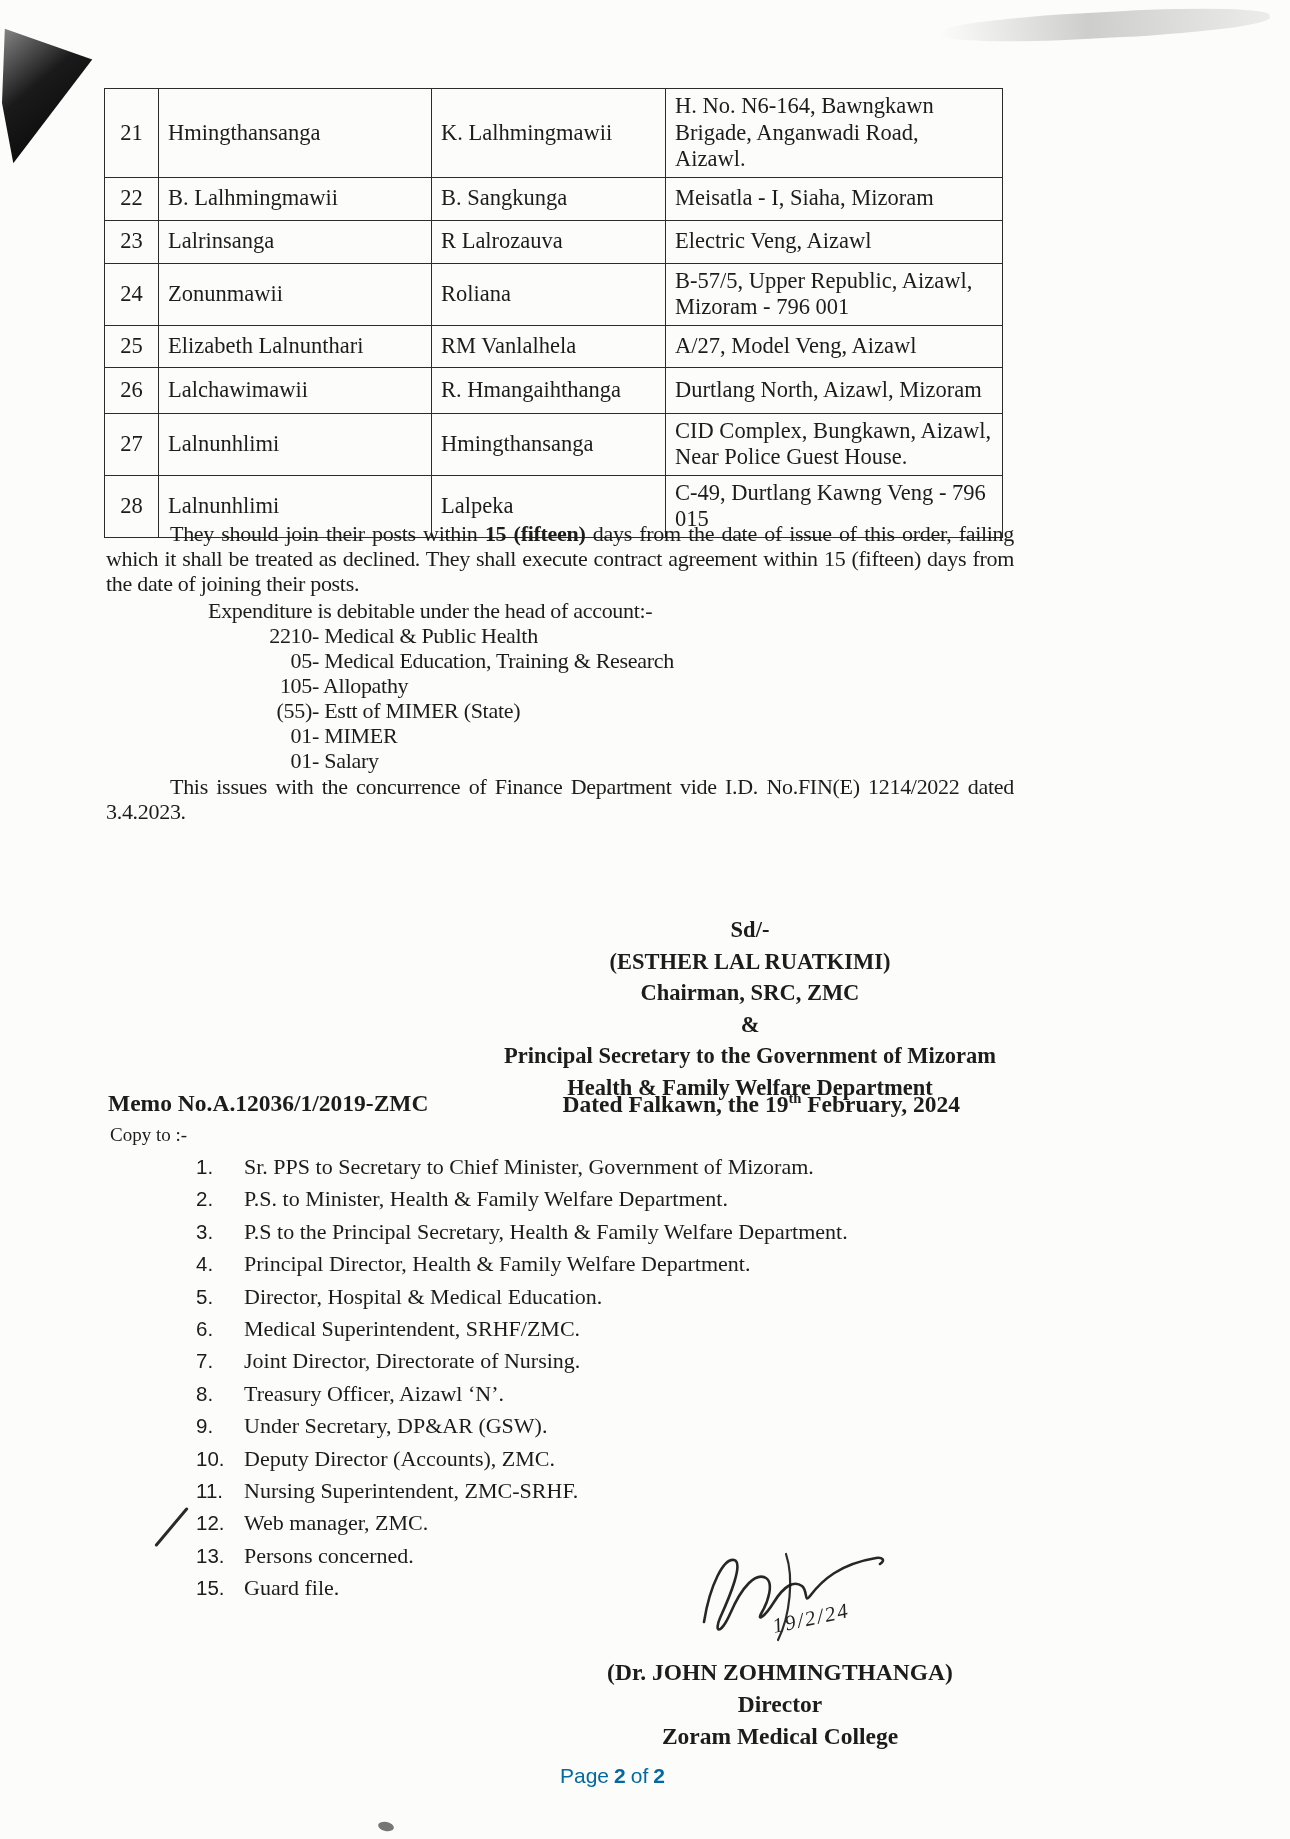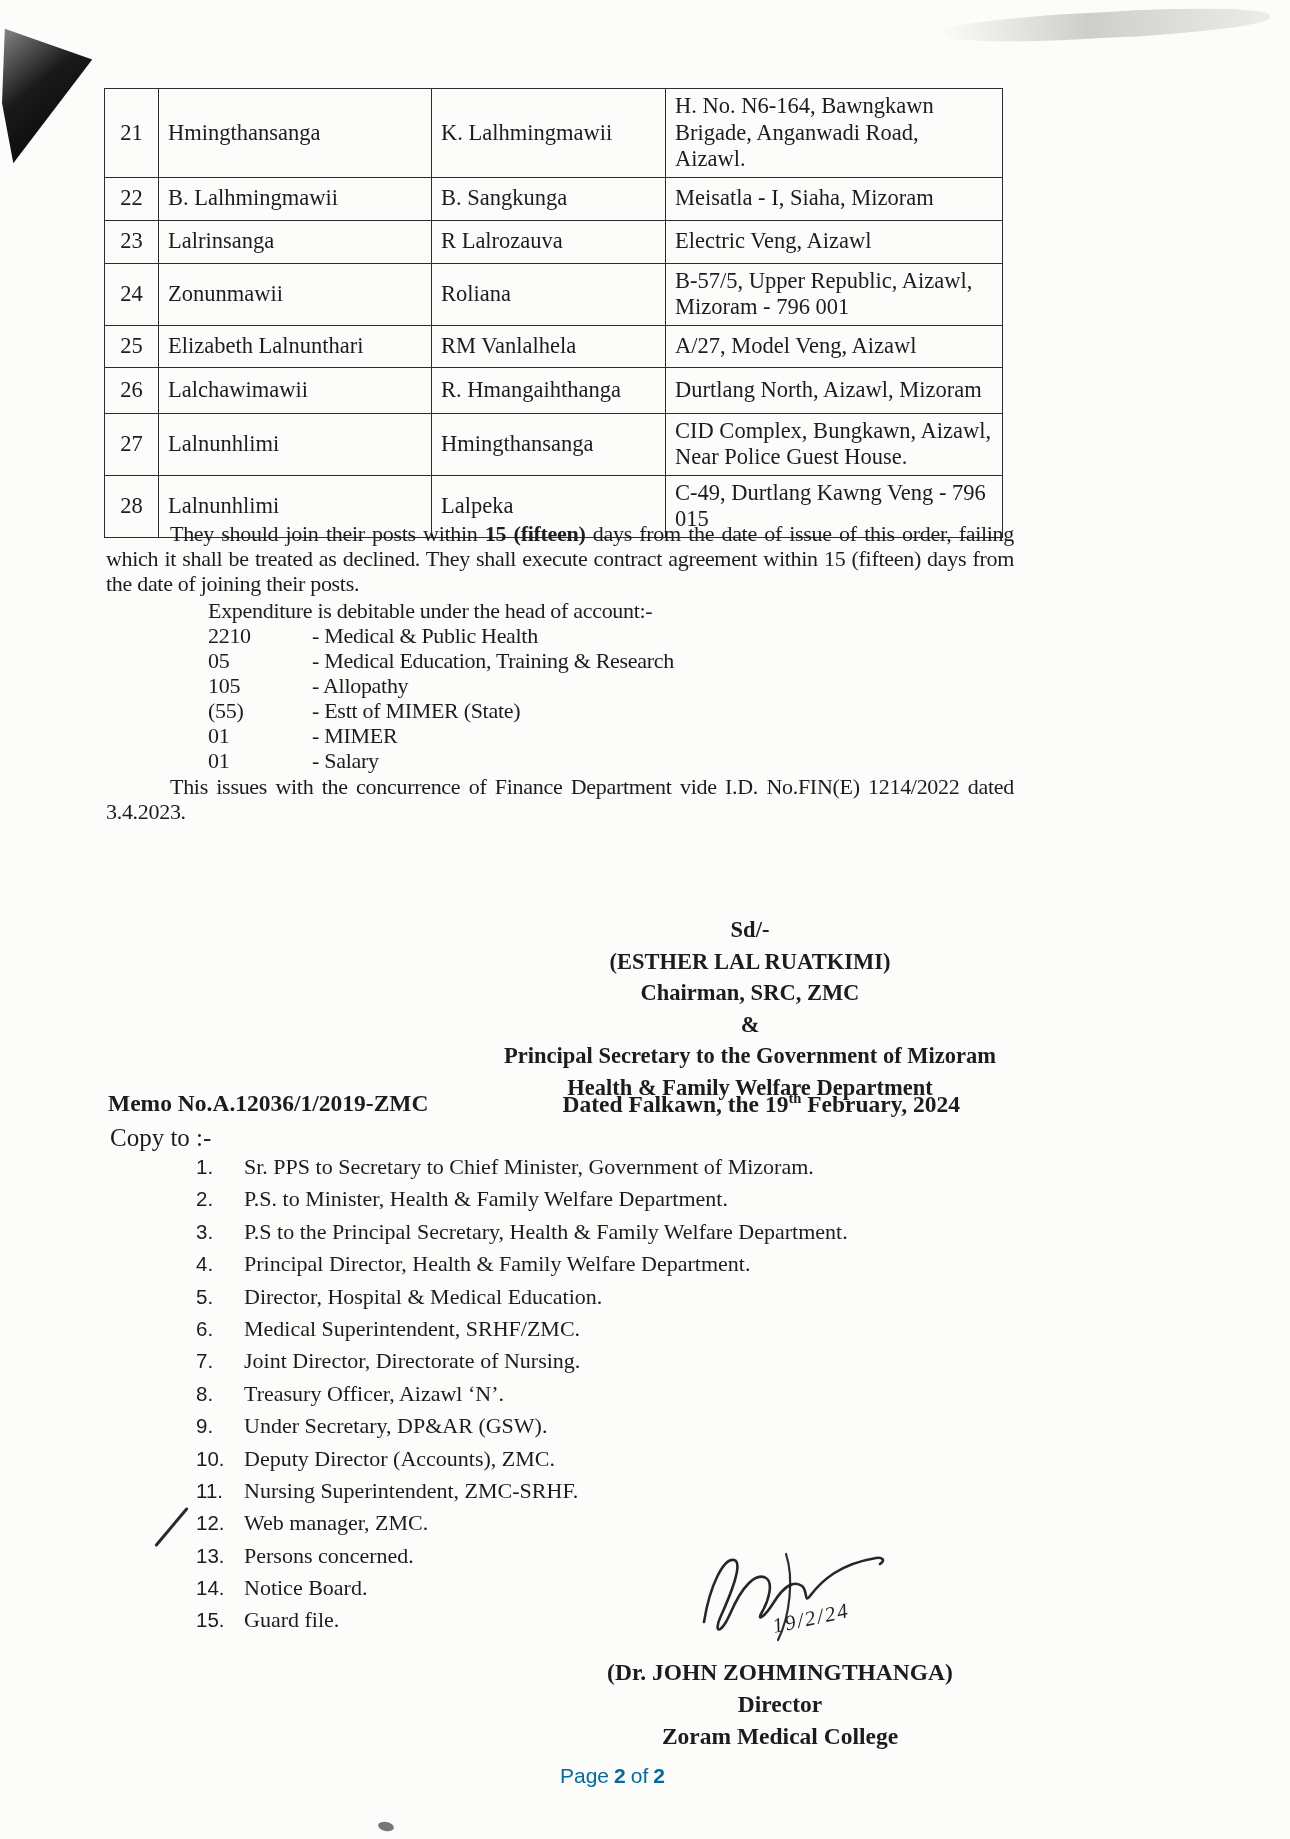--- a/index.html
+++ b/index.html
@@ -35,35 +35,35 @@
   }
   .doc-table td.sl { text-align:center; padding:4px 2px;margin-left:48px; }
   
   .body-copy {
     position:absolute; left:106px; top:521px; width:908px;
     font-size:22px; line-height:25px; letter-spacing:-0.3px;
   }
   .para-indent { text-indent:64px; text-align:justify; }
   .expenditure { margin-left:102px; margin-top:2px; }
   .acct-line { white-space:nowrap; }
-  .acct-code { display:inline-block; width:104px; }
+  .acct-code { display:inline-block; width:104px;text-align:right; }
   .concurrence { margin-top:1px; }
   
   .sig1 {
     position:absolute; left:420px; top:914px; width:660px;
     text-align:center; font-weight:bold; font-size:22.5px; line-height:31.5px;
   }
   
   .memo-row {
     position:absolute; left:108px; top:1090px; width:852px;
     display:flex; justify-content:space-between;
     font-weight:bold; font-size:23.5px;
   }
   sup { font-size:.62em; vertical-align:super; }
-  .copy-heading { position:absolute; left:110px; top:1124px; font-size:25px; }
+  .copy-heading { position:absolute; left:110px; top:1124px; font-size:19px; }
   .copy-list { position:absolute; left:196px; top:1154px; }
   .copy-item { display:flex; height:32.4px; align-items:flex-start; }
   .copy-num {
     font-family:"Liberation Sans", sans-serif; font-size:20.5px;
     width:48px; flex:none; padding-top:1px;
   }
   .copy-text { font-size:22px; white-space:nowrap; }
   .tick-mark {
     position:absolute; left:170px; top:1502px; width:3px; height:50px;
     background:#2a2a2a; transform:rotate(40deg); border-radius:2px;
@@ -229,24 +229,20 @@
       </div>
     <div class="copy-item">
         <span class="copy-num">12.</span>
         <span class="copy-text">Web manager, ZMC.</span>
       </div>
     <div class="copy-item">
         <span class="copy-num">13.</span>
         <span class="copy-text">Persons concerned.</span>
       </div>
     <div class="copy-item">
-        <span class="copy-num">14.</span>
-        <span class="copy-text">Notice Board.</span>
-      </div>
-    <div class="copy-item">
         <span class="copy-num">15.</span>
         <span class="copy-text">Guard file.</span>
       </div>
   </div>
 
   <div class="tick-mark"></div>
 
   <svg class="hand-sign" width="210" height="110" viewBox="0 0 210 110">
     <path d="M14,78 C20,40 34,14 44,16 C54,18 40,52 30,74 C24,88 30,92 40,70 C52,42 66,28 76,34 C84,39 78,58 72,68 C66,78 74,74 84,58 C94,42 104,36 112,42 C118,47 114,60 120,52 C132,36 150,20 186,14 C192,13 196,16 190,20" stroke="#151515" stroke-width="2.6" fill="none" stroke-linecap="round" opacity="0.92"></path>
     <path d="M96,10 C104,34 100,72 88,96" stroke="#151515" stroke-width="2.2" fill="none" stroke-linecap="round" opacity="0.9"></path>

